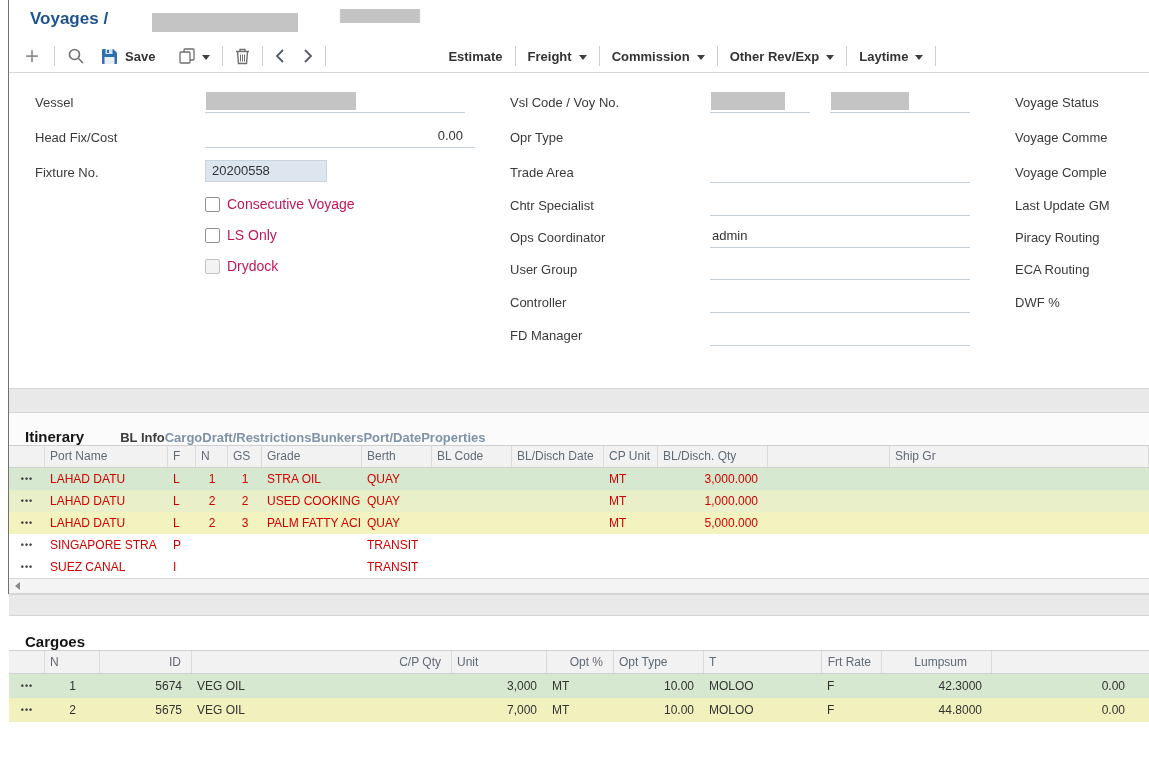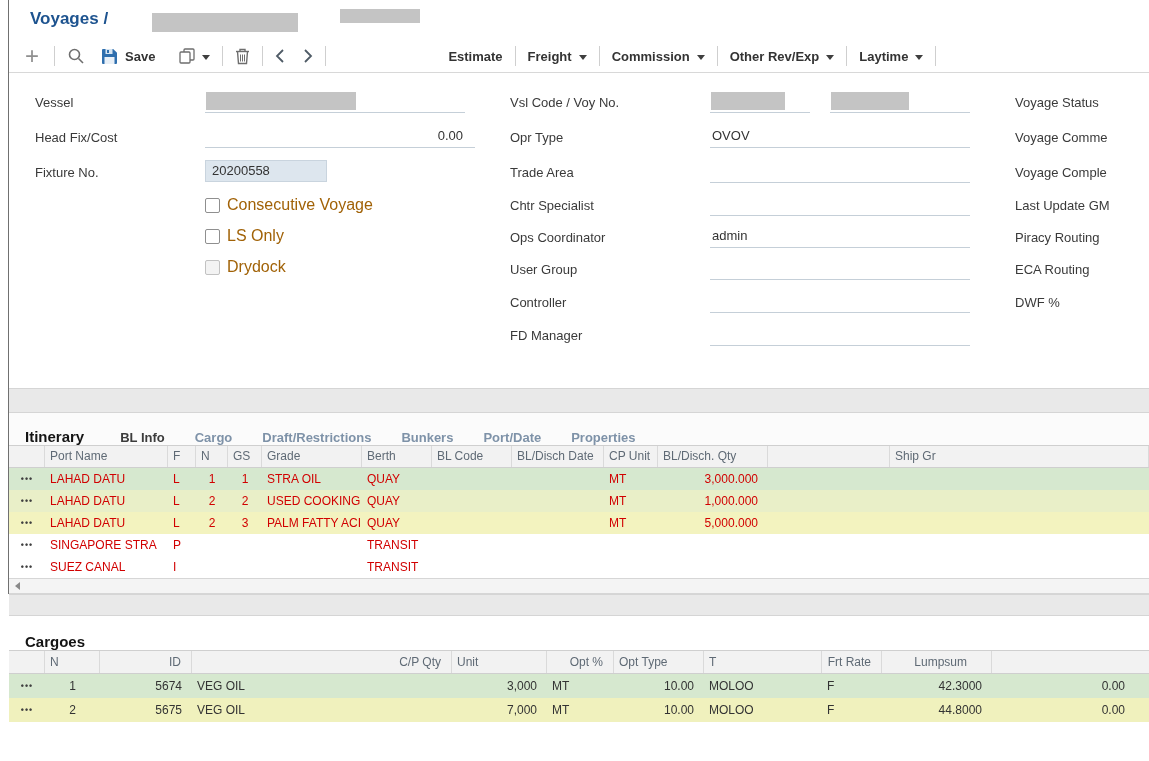--- a/index.html
+++ b/index.html
@@ -41,31 +41,31 @@
   .lbl{position:absolute;font-size:13px;color:#3a3a3a;white-space:nowrap;}
   .fld{position:absolute;height:21px;border-bottom:1px solid #c5cfd8;}
   .fld .v{display:block;font-size:13px;line-height:20px;padding:0 2px;color:#333;white-space:nowrap;overflow:hidden;}
   .fld.num .v{text-align:right;}
   .fld .redact-in{position:absolute;left:1px;top:1px;height:18px;background:#c4c4c4;}
   .filled{position:absolute;height:22px;background:#dde6ee;border:1px solid #c9d4de;box-sizing:border-box;}
   .filled .v{display:block;font-size:13px;line-height:20px;padding:0 6px;color:#333;}
   .chk{position:absolute;display:flex;align-items:center;gap:7px;}
   .cb{width:13px;height:13px;border:1px solid #8f8f8f;border-radius:2px;background:#fff;flex:0 0 auto;}
   .cb.disabled{border-color:#c2c2c2;background:#f3f3f3;}
-  .cblbl{font-size:16px;color:#a16207;}
+  .cblbl{font-size:14px;color:#be185d;}
 
   
   .splitter{position:absolute;left:9px;width:1140px;background:#e9e9e9;border-top:1px solid #d5d5d5;border-bottom:1px solid #d5d5d5;box-sizing:border-box;}
   .sp1{top:388px;height:25px;}
   .sp2{top:594px;height:22px;}
   .sec-bar{position:absolute;left:9px;width:1140px;display:flex;align-items:flex-end;background:#fbfbfb;}
   .itin-bar{top:413px;height:32px;padding-left:16px;box-sizing:border-box;}
   .cargo-bar{top:616px;height:34px;padding-left:16px;box-sizing:border-box;background:#fff;}
   .sec-title{font-size:15px;font-weight:700;color:#141414;margin-right:36px;}
-  .tabs{display:flex;gap:30px;align-items:center;}
+  .tabs{display:flex;align-items:center;}
   .tab{font-size:13px;font-weight:700;color:#7e92a8;cursor:default;white-space:nowrap;}
   .tab.active{color:#3c3c3c;}
 
   
   .grid{position:absolute;left:9px;width:1140px;display:grid;box-sizing:border-box;}
   .itin-head{top:445px;height:23px;grid-template-columns:var(--itin-cols);background:#f2f2f2;border-top:1px solid #cfcfcf;border-bottom:1px solid #cfcfcf;}
   .cargo-head{top:650px;height:24px;grid-template-columns:var(--cargo-cols);background:#f2f2f2;border-top:1px solid #cfcfcf;border-bottom:1px solid #cfcfcf;}
   .h{font-size:12px;color:#5f6a75;border-right:1px solid #dadada;padding-left:5px;line-height:21px;overflow:hidden;white-space:nowrap;}
   .cargo-head .h{line-height:22px;}
   .itin-row{height:22px;grid-template-columns:var(--itin-cols);color:var(--red);}
@@ -201,23 +201,20 @@
 
   <div class="lbl" style="left:510px;top:95px">Vsl Code / Voy No.</div>
   <div class="fld" style="left:710px;top:91px;width:100px">
     <span class="redact-in" style="width:74px"></span>
   </div>
   <div class="fld" style="left:830px;top:91px;width:140px">
     <span class="redact-in" style="width:78px"></span>
   </div>
 
   <div class="lbl" style="left:510px;top:130px">Opr Type</div>
-  <div class="fld" style="left:710px;top:126px;width:260px">
-    <span class="v">OVOV</span>
-  </div>
 
   <div class="lbl" style="left:510px;top:165px">Trade Area</div>
   <div class="fld" style="left:710px;top:161px;width:260px">
     <span class="v"></span>
   </div>
 
   <div class="lbl" style="left:510px;top:198px">Chtr Specialist</div>
   <div class="fld" style="left:710px;top:194px;width:260px">
     <span class="v"></span>
   </div>

